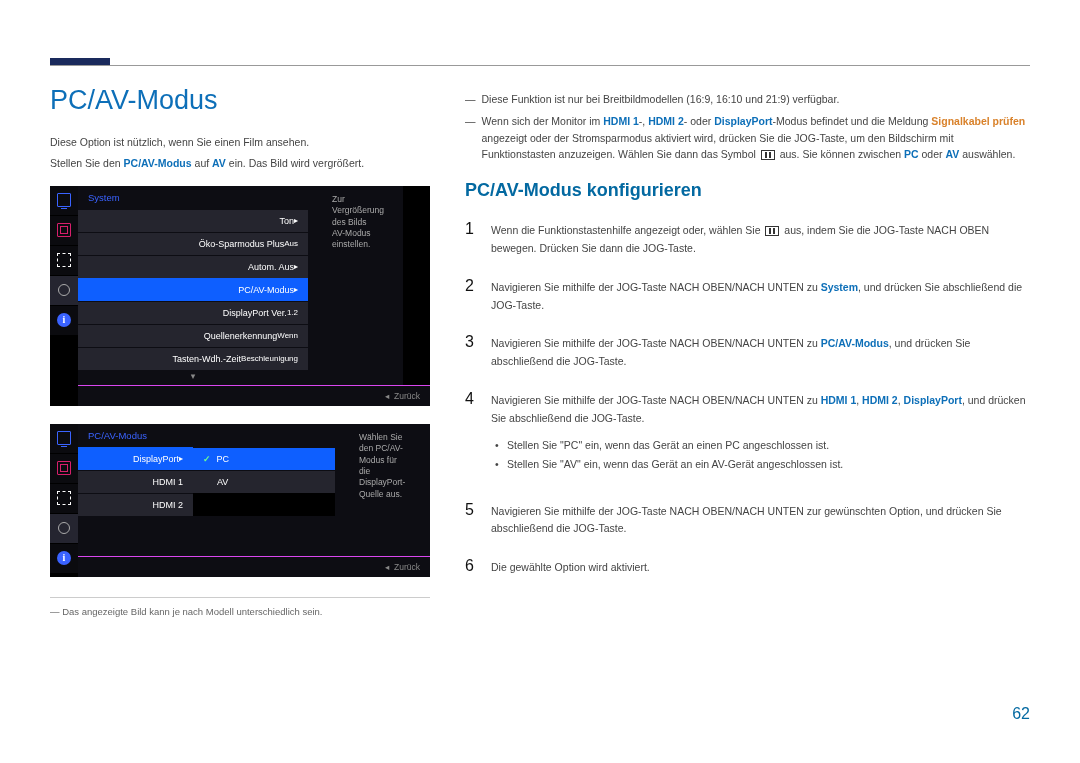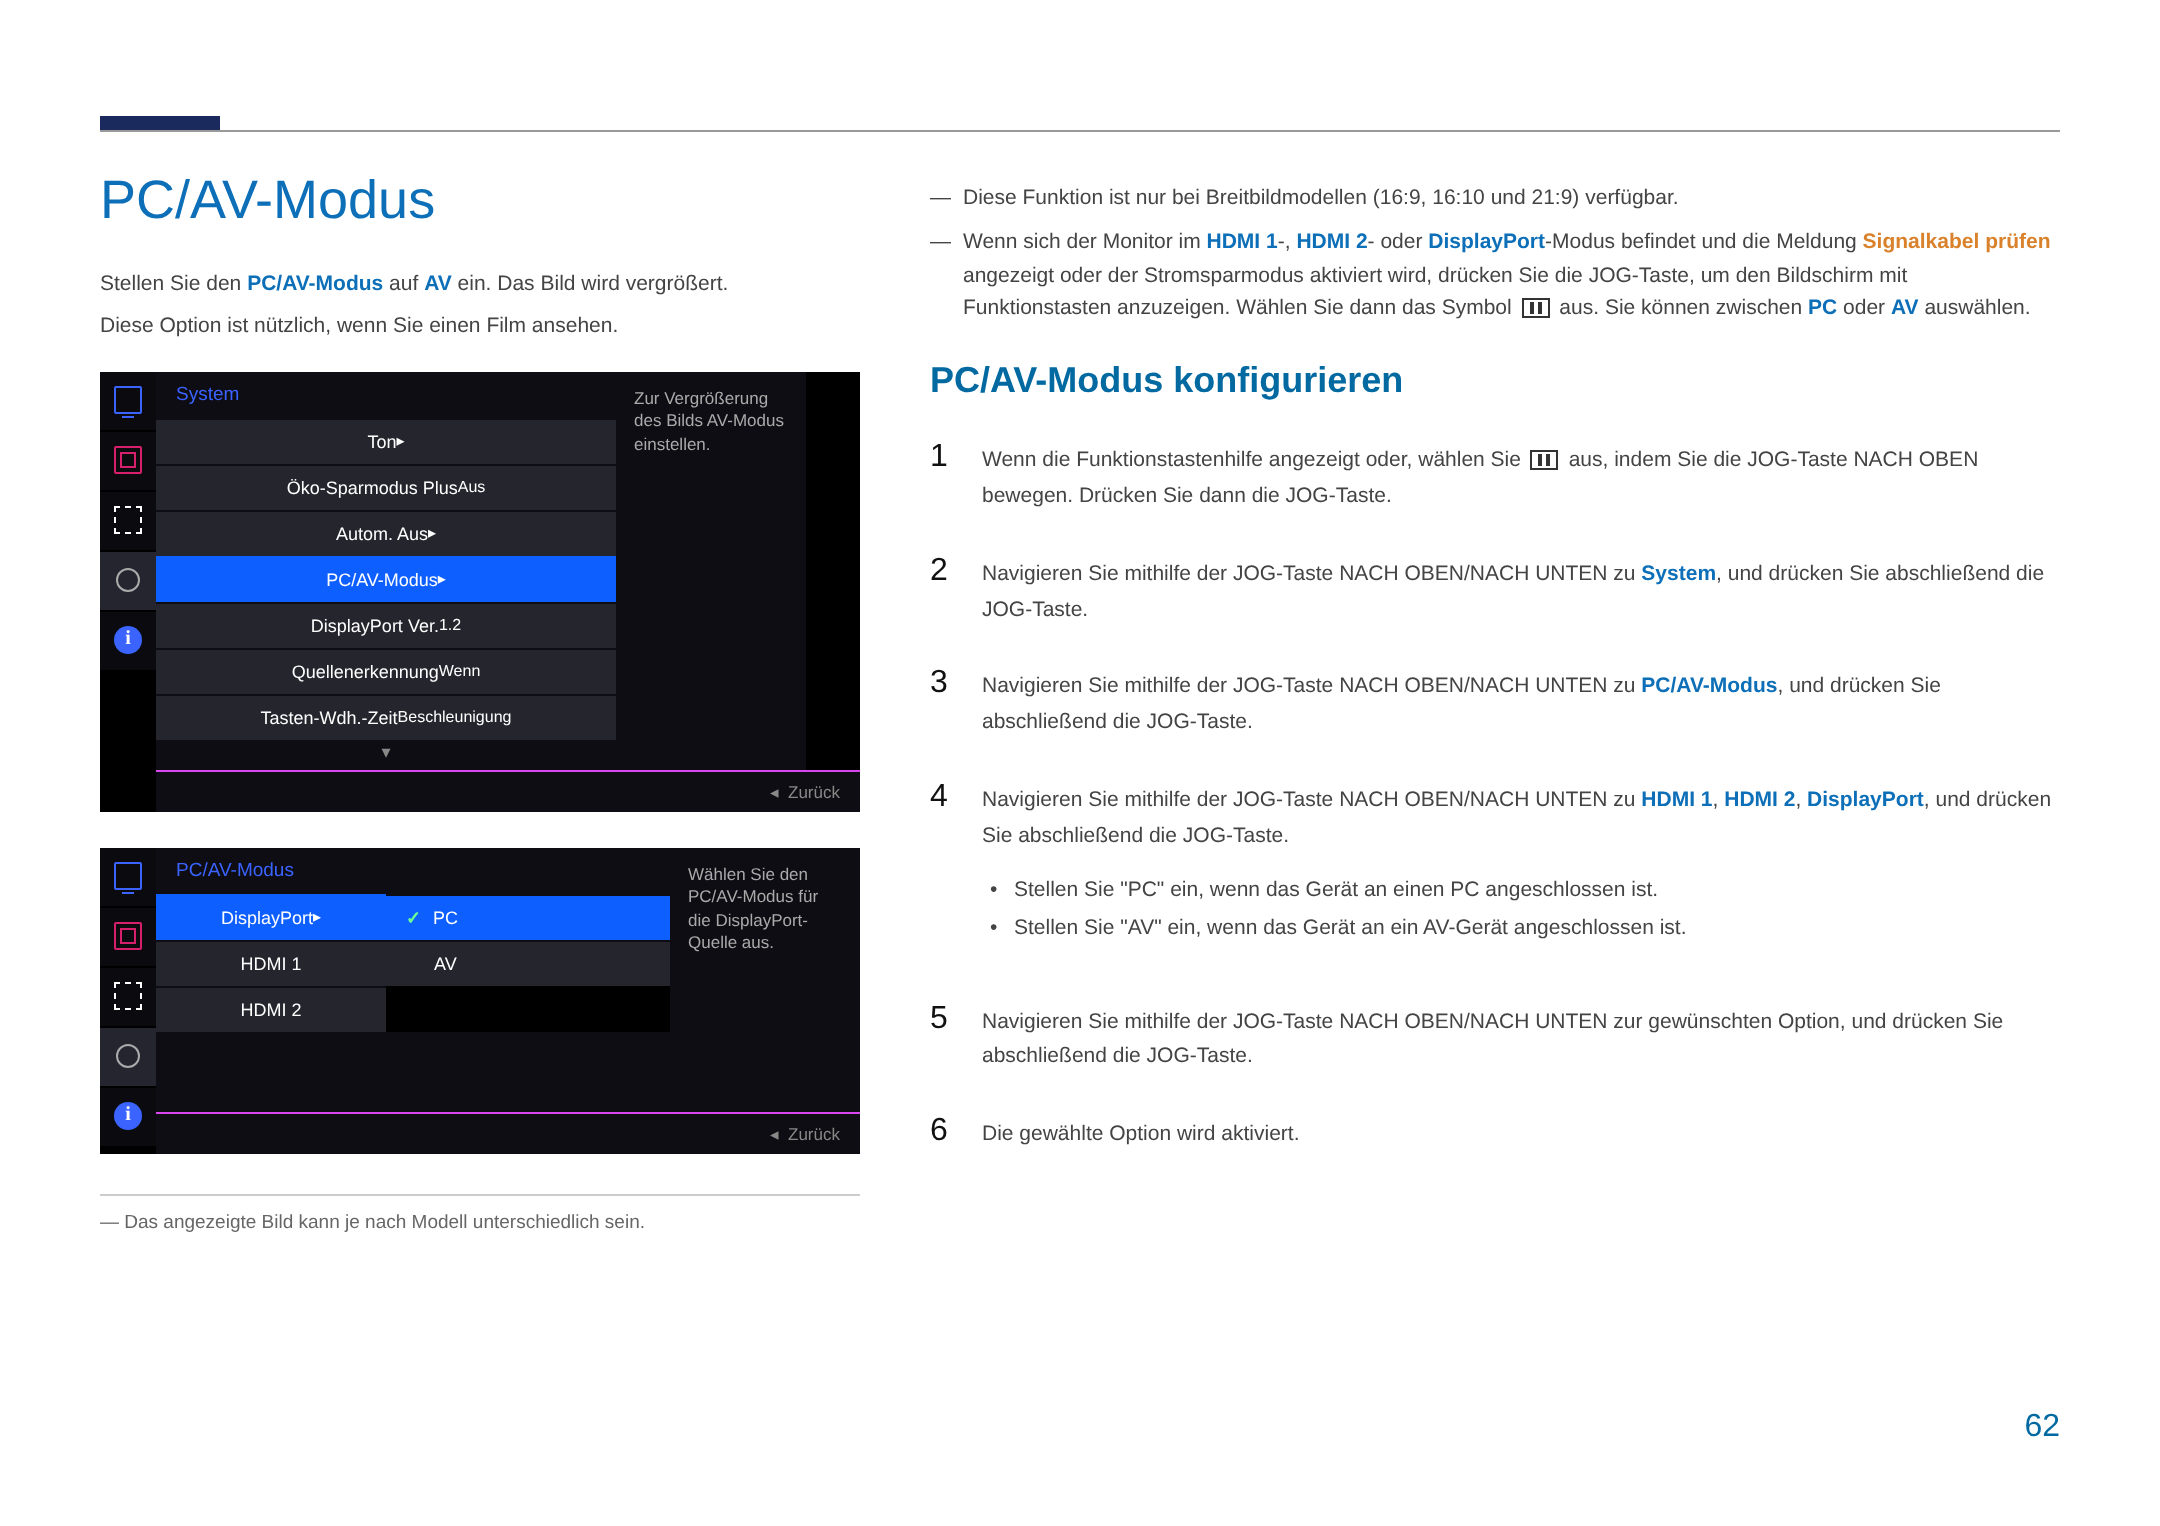--- a/index.html
+++ b/index.html
@@ -81,21 +81,21 @@
     background: #171720;
   }
   .osd-title {
     color: #3a63ff;
     padding: 6px 10px 6px 10px;
     font-size: 9.5px;
     background: #0d0d13;
   }
   .osd-row {
     display: flex;
-    justify-content: center;
+    justify-content: flex-end;
     align-items: center;
     padding: 6px 10px;
     background: #25252e;
     border-top: 1px solid #0d0d13;
     font-size: 9px;
   }
   .osd-row.selected { background: #0e5fff; border-top-color: #0e5fff;}
   .osd-row.selected .arrow { color:#fff; }
   .osd-subrow { 
     display:flex; 
@@ -103,21 +103,21 @@
     padding: 6px 10px; 
     background:#25252e; 
     border-top:1px solid #0d0d13;
     gap:6px;
   }
   .osd-subrow.sel { background:#0e5fff; }
   .check { color:#6bff93; font-weight:bold; }
   .osd-help {
     width: 95px;
     background: #0d0d13;
-    padding: 8px 9px;
+    padding: 8px 24px;
     font-size: 8.5px;
     color: #aaa;
     line-height: 1.35;
   }
   .osd-foot {
     text-align: right;
     color: #888;
     font-size: 8.5px;
     padding: 5px 10px;
     background: #0d0d13;
@@ -165,24 +165,24 @@
 </head>
 <body>
 
 <div class="accent-bar"></div>
 <div class="top-rule"></div>
 
 <div class="content">
 
   <div class="col-left">
     <h1>PC/AV-Modus</h1>
+    <p class="para">Diese Option ist nützlich, wenn Sie einen Film ansehen.</p>
     <p class="para">
       <span>Stellen Sie den </span><span class="em-blue">PC/AV-Modus</span><span> auf </span><span class="em-blue">AV</span><span> ein. Das Bild wird vergrößert.</span>
     </p>
-    <p class="para">Diese Option ist nützlich, wenn Sie einen Film ansehen.</p>
 
     <div class="osd">
       <div class="osd-tabs">
         <div class="osd-tab">
             <span class="ico ico-monitor"></span>
           </div>
         <div class="osd-tab">
             <span class="ico ico-frame"></span>
           </div>
         <div class="osd-tab">

